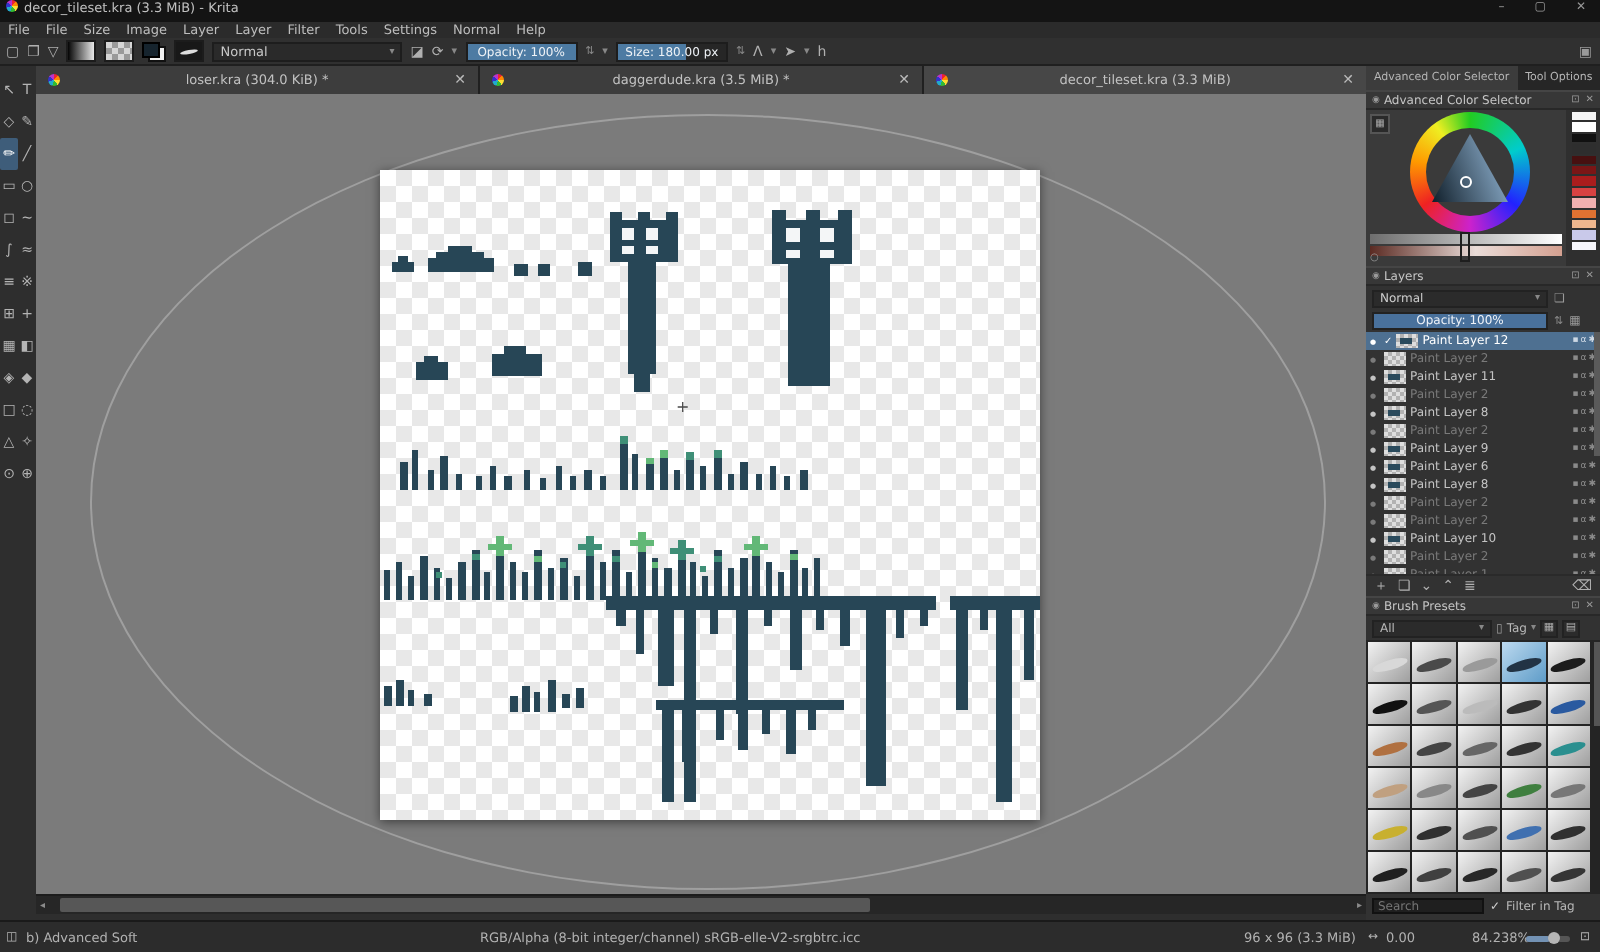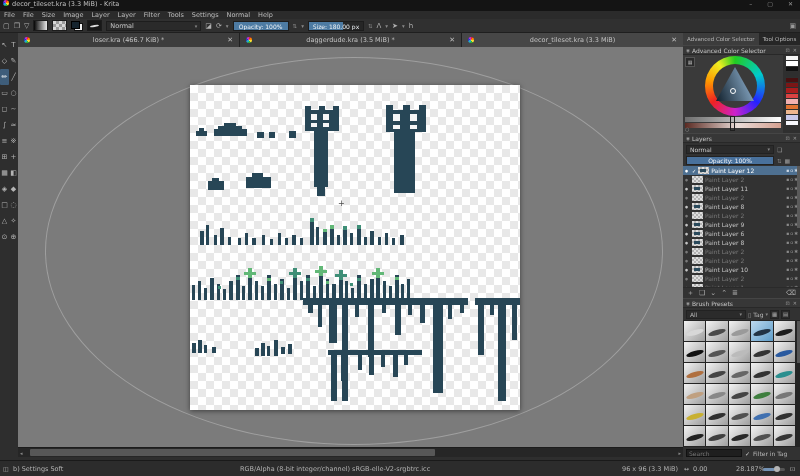--- a/index.html
+++ b/index.html
@@ -173,21 +173,21 @@
   <span class="spin">▾</span>
   <span class="ticon">➤</span>
   <span class="spin">▾</span>
   <span class="ticon">h</span>
   <span class="wsicon">▣</span>
 </div>
 
 <div class="tabbar abs" id="tabbar">
     <div class="dtab">
       <span class="kicon"></span>
-      <span class="lbl">loser.kra (466.7 KiB) *</span>
+      <span class="lbl">loser.kra (304.0 KiB) *</span>
       <span class="x">✕</span>
     </div>
     <div class="dtab">
       <span class="kicon"></span>
       <span class="lbl">daggerdude.kra (3.5 MiB) *</span>
       <span class="x">✕</span>
     </div>
     <div class="dtab active">
       <span class="kicon"></span>
       <span class="lbl">decor_tileset.kra (3.3 MiB)</span>
@@ -754,24 +754,24 @@
   <div class="bpsearch">
     <input class="searchin" placeholder="Search" style="">
     <span class="chk">✓</span>
     <span>Filter in Tag</span>
   </div>
 
 </div>
 
 <div class="statusbar abs">
   <span style="left:3px;font-size:6px">◫</span>
-  <span style="left:13px">b) Settings Soft</span>
+  <span style="left:13px">b) Advanced Soft</span>
   <span style="left:240px">RGB/Alpha (8-bit integer/channel)  sRGB-elle-V2-srgbtrc.icc</span>
   <span style="left:622px">96 x 96 (3.3 MiB)</span>
   <span style="left:684px;font-size:6px">↔</span>
   <span style="left:693px">0.00</span>
-  <span style="left:736px">28.187%</span>
+  <span style="left:736px">84.238%</span>
   <span class="zslider" style="top:7px">
     <span class="zfill" style="top:0"></span>
     <span class="zthumb" style="top:-2px"></span>
   </span>
   <span style="left:790px;font-size:6px">⊡</span>
 </div>
 
 </body></html>

